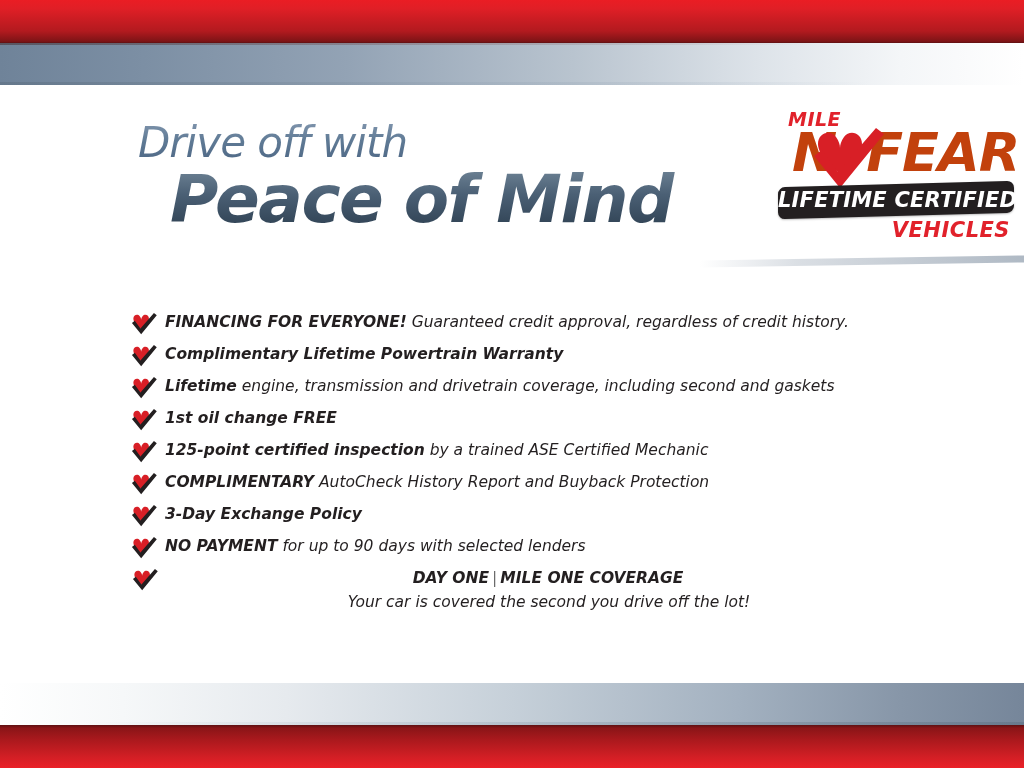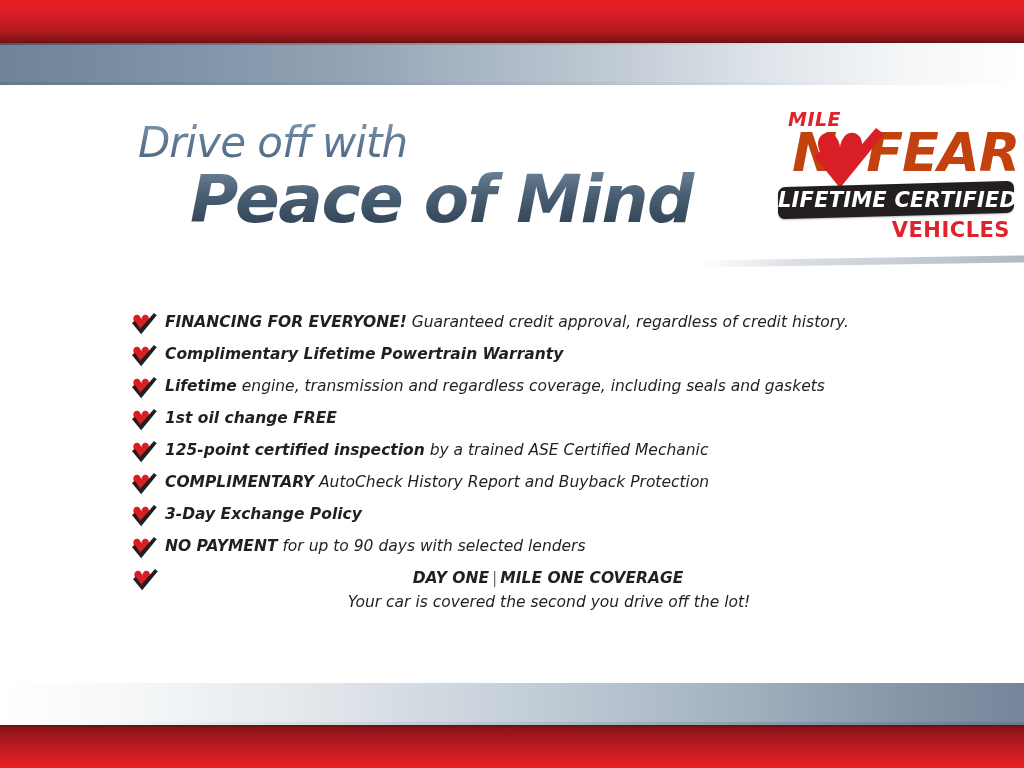--- a/index.html
+++ b/index.html
@@ -90,21 +90,21 @@
     background: linear-gradient(to bottom, #7e93ab 0%, #5b7characters 40%, #4e6b88 100%);
     background: linear-gradient(to bottom, #7f94ac 0%, #5f7a95 45%, #4d6684 100%);
     -webkit-background-clip: text;
     background-clip: text;
     -webkit-text-fill-color: transparent;
     white-space: nowrap;
     font-family: "DejaVu Sans", sans-serif;
   }
   .headline-line2 {
     margin-top: 2px;
-    margin-left: 52px;
+    margin-left: 32px;
     font-size: 66px;
     font-weight: 700;
     font-style: italic;
     letter-spacing: -1.5px;
     line-height: 1.02;
     background: linear-gradient(to bottom, #5d7governor 0%, #2f4255 100%);
     background: linear-gradient(to bottom, #6b8099 0%, #4e soldiers 30%, #2e out 100%);
     background: linear-gradient(to bottom, #718698 0%, #4b6075 42%, #2c3e4f 100%);
     -webkit-background-clip: text;
     background-clip: text;
@@ -173,20 +173,21 @@
     text-align: center;
     line-height: 32px;
     white-space: nowrap;
   }
   .logo-vehicles {
     position: absolute;
     right: 6px; top: 110px;
     font-family: "DejaVu Sans", sans-serif;
     font-size: 21px;
     font-weight: 700;
+    font-style: italic;
     color: #e1222b;
     letter-spacing: 0.5px;
   }
 
   
   .divider {
     position: absolute;
     left: 700px;
     top: 258px;
     width: 324px;
@@ -293,21 +294,21 @@
       <span class="bullet-text"><span class="b">Complimentary Lifetime Powertrain Warranty</span><span class="n"></span></span>
     </div>
 
     <div class="bullet-row">
       <span class="bullet-icon">
         <svg viewBox="0 0 72 62" width="26" height="22" xmlns="http://www.w3.org/2000/svg">
           <path d="M6 16 C6 5, 18 1, 24 9 C27 13, 28 17, 28 20 C28 17, 29 13, 32 9 C38 1, 50 5, 50 16 C50 28, 34 40, 28 46 C22 40, 6 28, 6 16 Z" fill="#d81f26"></path>
           <path d="M10 22 L26 44 L64 0 L72 6 L28 60 L2 28 Z" fill="#231f20"></path>
         </svg>
       </span>
-      <span class="bullet-text"><span class="b">Lifetime</span><span class="n"> engine, transmission and regardless coverage, including seals and gaskets</span></span>
+      <span class="bullet-text"><span class="b">Lifetime</span><span class="n"> engine, transmission and drivetrain coverage, including second and gaskets</span></span>
     </div>
 
     <div class="bullet-row">
       <span class="bullet-icon">
         <svg viewBox="0 0 72 62" width="26" height="22" xmlns="http://www.w3.org/2000/svg">
           <path d="M6 16 C6 5, 18 1, 24 9 C27 13, 28 17, 28 20 C28 17, 29 13, 32 9 C38 1, 50 5, 50 16 C50 28, 34 40, 28 46 C22 40, 6 28, 6 16 Z" fill="#d81f26"></path>
           <path d="M10 22 L26 44 L64 0 L72 6 L28 60 L2 28 Z" fill="#231f20"></path>
         </svg>
       </span>
       <span class="bullet-text"><span class="b">1st oil change FREE</span><span class="n"></span></span>

